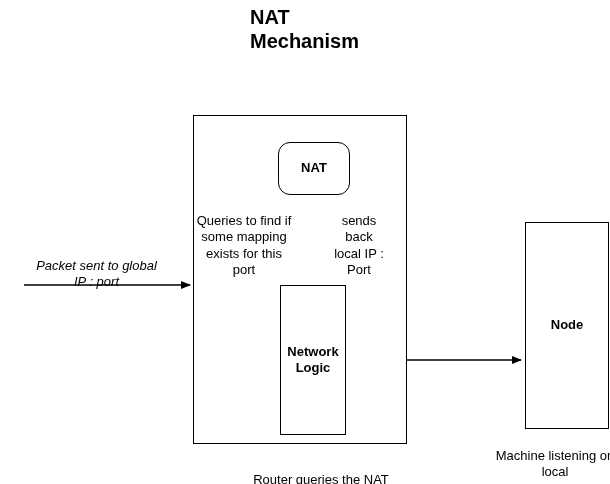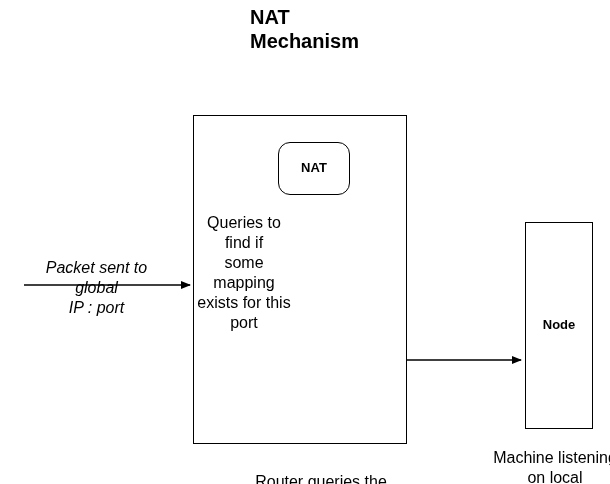--- a/index.html
+++ b/index.html
@@ -37,21 +37,21 @@
     align-items: center;
     justify-content: center;
     text-align: center;
     font-weight: bold;
     font-size: 13px;
     color: #000000;
     line-height: 1.25;
   }
   .small-label {
     position: absolute;
-    font-size: 16px;
+    font-size: 13px;
     color: #000000;
     line-height: 1.25;
   }
   .center { text-align: center; }
   svg.overlay {
     position: absolute;
     left: 0;
     top: 0;
     width: 610px;
     height: 484px;
@@ -77,32 +77,39 @@
     <line x1="307" y1="197" x2="307" y2="282" stroke="#000000" stroke-width="1.5" marker-end="url(#arrowhead)"></line>
     <line x1="391" y1="360" x2="505" y2="360" stroke="#000000" stroke-width="1.5" marker-end="url(#arrowhead)"></line>
   </svg>
 
   <div class="box" style="left:177px; top:115px; width:214px; height:329px;"></div>
 
   <div class="box" style="left:262px; top:142px; width:72px; height:53px; border-radius:12px;">
     <div class="box-label-center">NAT</div>
   </div>
 
+  <div class="box" style="left:264px; top:285px; width:66px; height:150px;">
+    <div class="box-label-center pre">Network
+Logic</div>
+  </div>
 
-  <div class="box" style="left:509px; top:222px; width:68px; height:207px;text-decoration:underline;">
+  <div class="box" style="left:509px; top:222px; width:84px; height:207px;text-decoration:underline;">
     <div class="box-label-center">Node</div>
   </div>
 
   <div class="small-label pre center" style="left:18px; top:258px; width:125px;font-style:italic;">Packet sent to global
 IP : port</div>
 
   <div class="small-label pre center" style="left:180px; top:213px; width:96px;">Queries to find if
 some mapping
 exists for this port</div>
 
+  <div class="small-label pre center" style="left:313px; top:213px; width:60px;">sends back
+local IP :
+Port</div>
 
 
   <div class="small-label pre center" style="left:235px; top:472px; width:140px;">Router queries the NAT
 Table</div>
 
   <div class="small-label pre center" style="left:468px; top:448px; width:142px;">Machine listening on local
 IP : port</div>
 
 </div>
 

